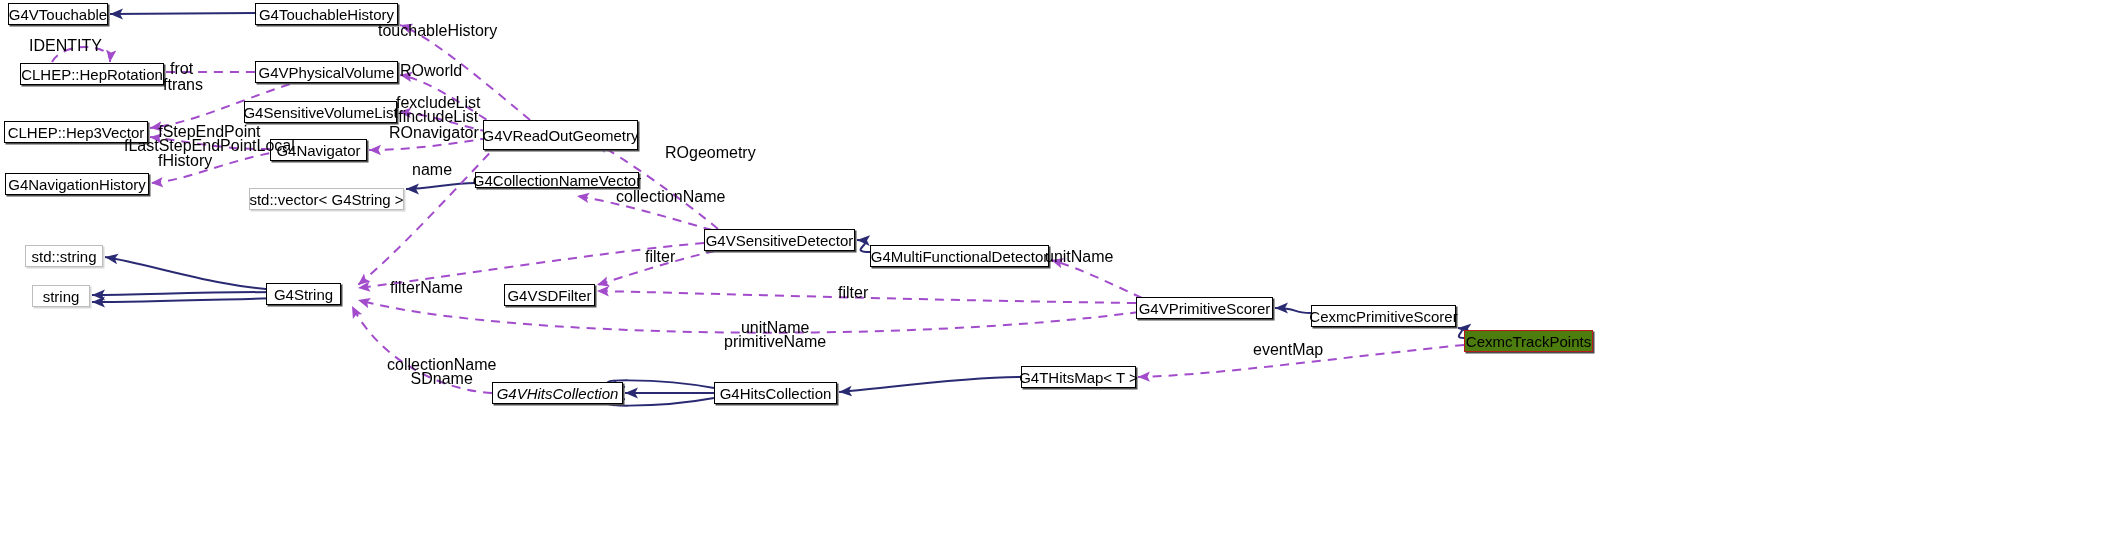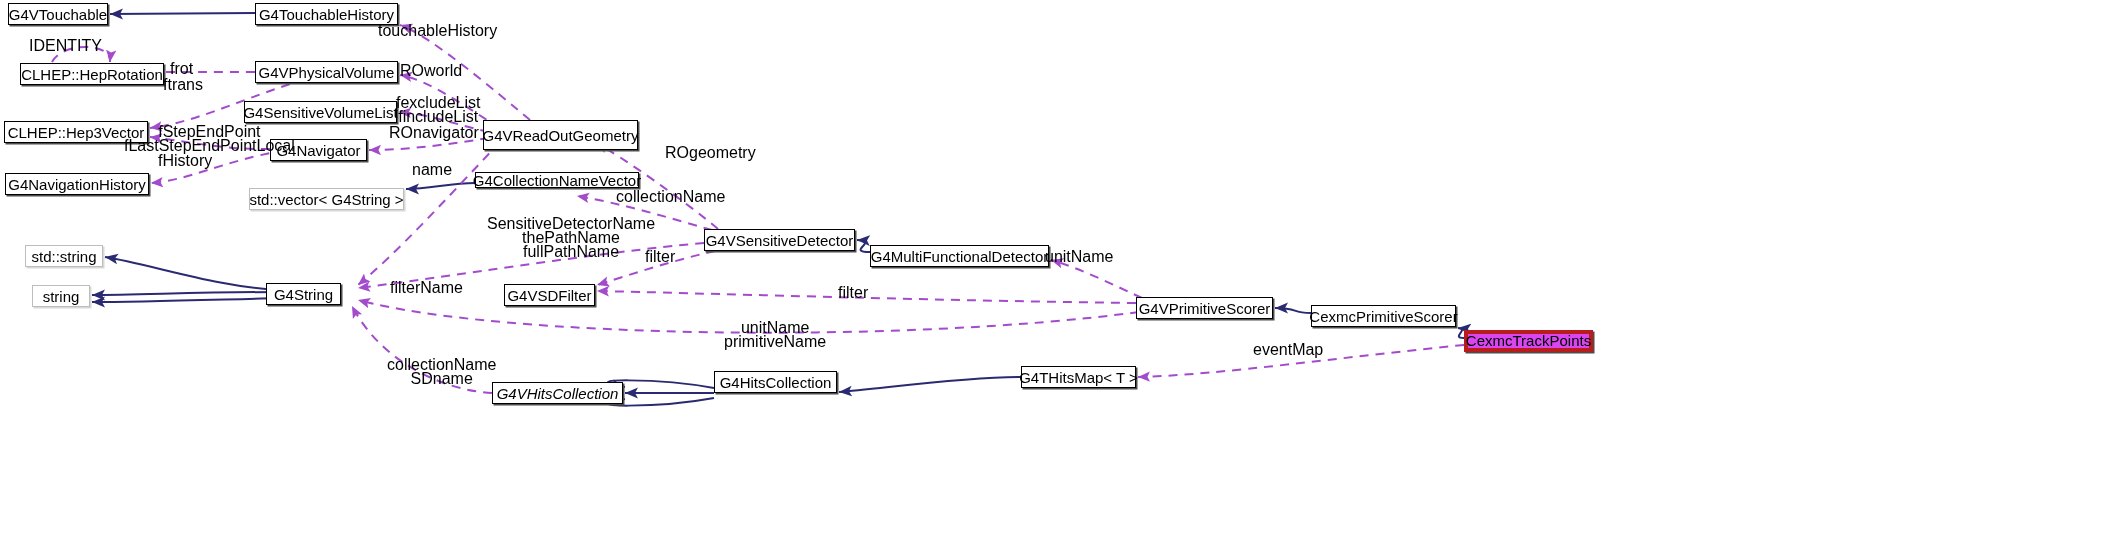--- a/index.html
+++ b/index.html
@@ -22,24 +22,23 @@
     border:1px solid #000000;
     box-shadow:1.5px 1.5px 0 0 #4d4d4d;
   }
   
   .node.ext{
     border:1px solid #bdbdbd;
     box-shadow:1.5px 1.5px 0 0 #d8d8d8;
   }
   
   .node.current{
-    border:4px solid #b91c1c;
-    background:#d946ef;
+    border:1px solid #b91c1c;
+    background:#4d7c0f;
     box-shadow:1.5px 1.5px 0 0 #4d4d4d;
-    align-items:flex-end;
   }
   .edgelabel{
     position:absolute;
     font-size:16px;
     color:#000;
     white-space:pre;
     text-align:center;
     line-height:14px;
     letter-spacing:0px;
   }
@@ -153,44 +152,41 @@
     </div>
   <div class="node normal" style="left:1311px;top:305px;width:145px;height:22px;">
       <span>CexmcPrimitiveScorer</span>
     </div>
   <div class="node current" style="left:1464px;top:330px;width:129px;height:22px;">
       <span>CexmcTrackPoints</span>
     </div>
   <div class="node normal" style="left:492px;top:382px;width:131px;height:22px;font-style:italic;">
       <span>G4VHitsCollection</span>
     </div>
-  <div class="node normal" style="left:714px;top:371px;width:123px;height:22px;">
+  <div class="node normal" style="left:714px;top:382px;width:123px;height:22px;">
       <span>G4HitsCollection</span>
     </div>
   <div class="node normal" style="left:1021px;top:366px;width:115px;height:22px;">
       <span>G4THitsMap&lt; T &gt;</span>
     </div>
 
   <div class="edgelabel" style="left:378px;top:24px;">touchableHistory</div>
   <div class="edgelabel" style="left:29px;top:39px;">IDENTITY</div>
   <div class="edgelabel" style="left:170px;top:62px;">frot</div>
   <div class="edgelabel" style="left:400px;top:64px;">ROworld</div>
   <div class="edgelabel" style="left:163px;top:78px;">ftrans</div>
   <div class="edgelabel" style="left:396px;top:96px;">fexcludeList
 fincludeList</div>
   <div class="edgelabel" style="left:124px;top:125px;">fStepEndPoint
 fLastStepEndPointLocal</div>
   <div class="edgelabel" style="left:389px;top:126px;">ROnavigator</div>
   <div class="edgelabel" style="left:625px;top:146px;margin-left:40px;">ROgeometry</div>
   <div class="edgelabel" style="left:158px;top:154px;">fHistory</div>
   <div class="edgelabel" style="left:412px;top:163px;">name</div>
   <div class="edgelabel" style="left:616px;top:190px;">collectionName</div>
-  <div class="edgelabel" style="left:487px;top:217px;">SensitiveDetectorName
-thePathName
-fullPathName</div>
   <div class="edgelabel" style="left:645px;top:250px;">filter</div>
   <div class="edgelabel" style="left:1045px;top:250px;">unitName</div>
   <div class="edgelabel" style="left:390px;top:281px;">filterName</div>
   <div class="edgelabel" style="left:838px;top:286px;">filter</div>
   <div class="edgelabel" style="left:724px;top:321px;">unitName
 primitiveName</div>
   <div class="edgelabel" style="left:1253px;top:343px;">eventMap</div>
   <div class="edgelabel" style="left:387px;top:358px;">collectionName
 SDname</div>
 

